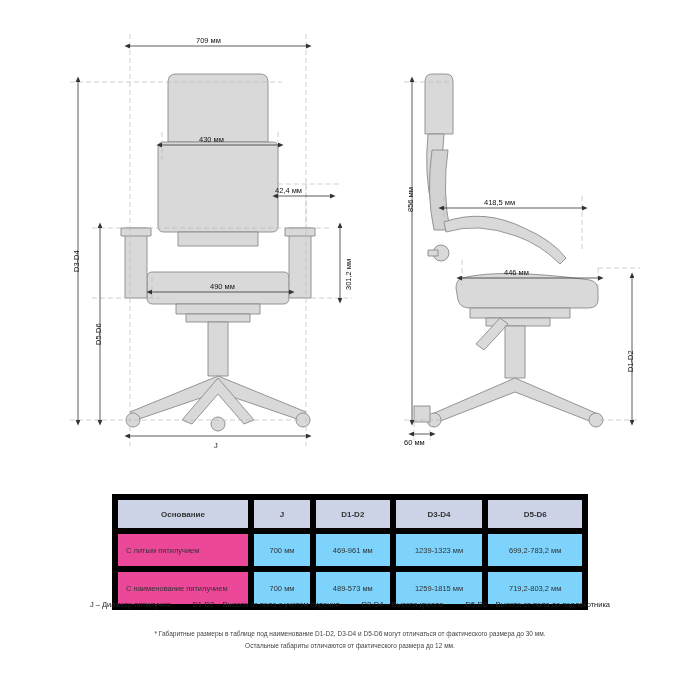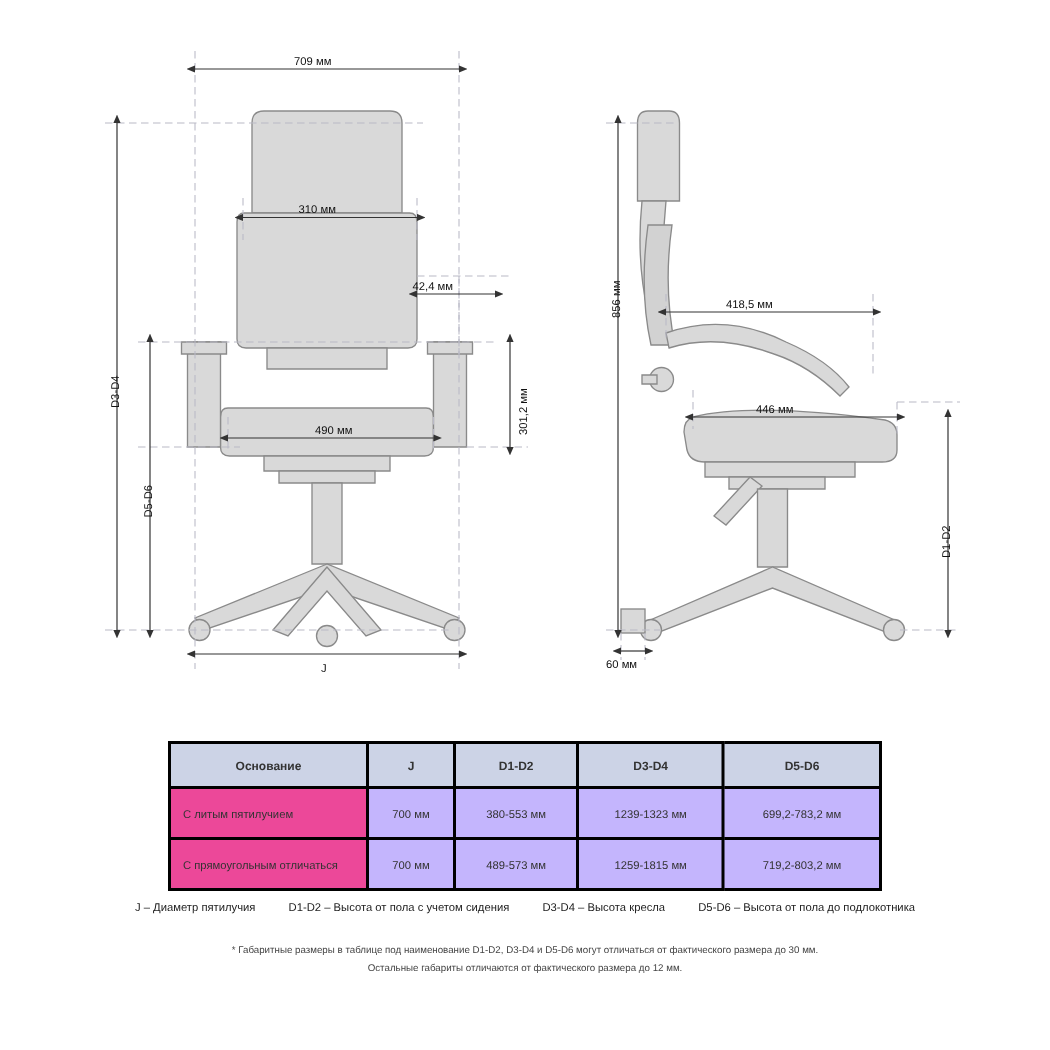--- a/index.html
+++ b/index.html
@@ -16,35 +16,35 @@
 
   
   .spec-table{
     position:absolute;
     left:112px; top:494px;
     width:476px;
     border-collapse:collapse;
     font-size:7.5px;
   }
   .spec-table th, .spec-table td{
-    border:2px solid #000000;
+    border:6px solid #000000;
     text-align:center;
     padding:4px 2px;
     font-weight:normal;
     color:#333;
   }
   .spec-table thead th{
     background:#ccd3e6;
     font-weight:bold;
     font-size:8px;
     height:20px;
   }
   .spec-table tbody td{
     height:24px;
-    background:#c4b5fd;
+    background:#7dd3fc;
   }
   .spec-table tbody tr td:first-child{
     background:#ec4899;
     text-align:left;
     padding-left:8px;
     font-size:7.5px;
   }
   .spec-table td.col-name{width:120px;}
   .spec-table td.col-j{width:52px;}
 
@@ -202,21 +202,21 @@
 
       <line x1="462" y1="278" x2="598" y2="278" marker-start="url(#arrL)" marker-end="url(#arrR)"></line>
 
       <line x1="632" y1="278" x2="632" y2="420" marker-start="url(#arrL)" marker-end="url(#arrR)"></line>
 
       <line x1="414" y1="434" x2="430" y2="434" marker-start="url(#arrL)" marker-end="url(#arrR)"></line>
     </g>
   </svg>
 
   <div class="dimlabel" style="left:196px;top:36px;">709 мм</div>
-  <div class="dimlabel" style="left:199px;top:135px;">310 мм</div>
+  <div class="dimlabel" style="left:199px;top:135px;">430 мм</div>
   <div class="dimlabel" style="left:275px;top:186px;">42,4 мм</div>
   <div class="dimlabel" style="left:210px;top:282px;">490 мм</div>
   <div class="dimlabel vert" style="left:344px;top:290px;">301,2 мм</div>
   <div class="dimlabel vert" style="left:72px;top:272px;">D3-D4</div>
   <div class="dimlabel vert" style="left:94px;top:345px;">D5-D6</div>
   <div class="dimlabel" style="left:214px;top:441px;">J</div>
 
   <div class="dimlabel vert" style="left:406px;top:212px;">856 мм</div>
   <div class="dimlabel" style="left:484px;top:198px;">418,5 мм</div>
   <div class="dimlabel" style="left:504px;top:268px;">446 мм</div>
@@ -230,26 +230,26 @@
         <th>J</th>
         <th>D1-D2</th>
         <th>D3-D4</th>
         <th>D5-D6</th>
       </tr>
     </thead>
     <tbody>
       <tr>
         <td class="col-name">С литым пятилучием</td>
         <td class="col-j">700 мм</td>
-        <td>380-553 мм</td>
+        <td>469-961 мм</td>
         <td>1239-1323 мм</td>
         <td>699,2-783,2 мм</td>
       </tr>
       <tr>
-        <td class="col-name">С прямоугольным отличаться</td>
+        <td class="col-name">С наименование пятилучием</td>
         <td class="col-j">700 мм</td>
         <td>489-573 мм</td>
         <td>1259-1815 мм</td>
         <td>719,2-803,2 мм</td>
       </tr>
     </tbody>
   </table>
 
   <div class="legend">
     <span>J – Диаметр пятилучия</span>

